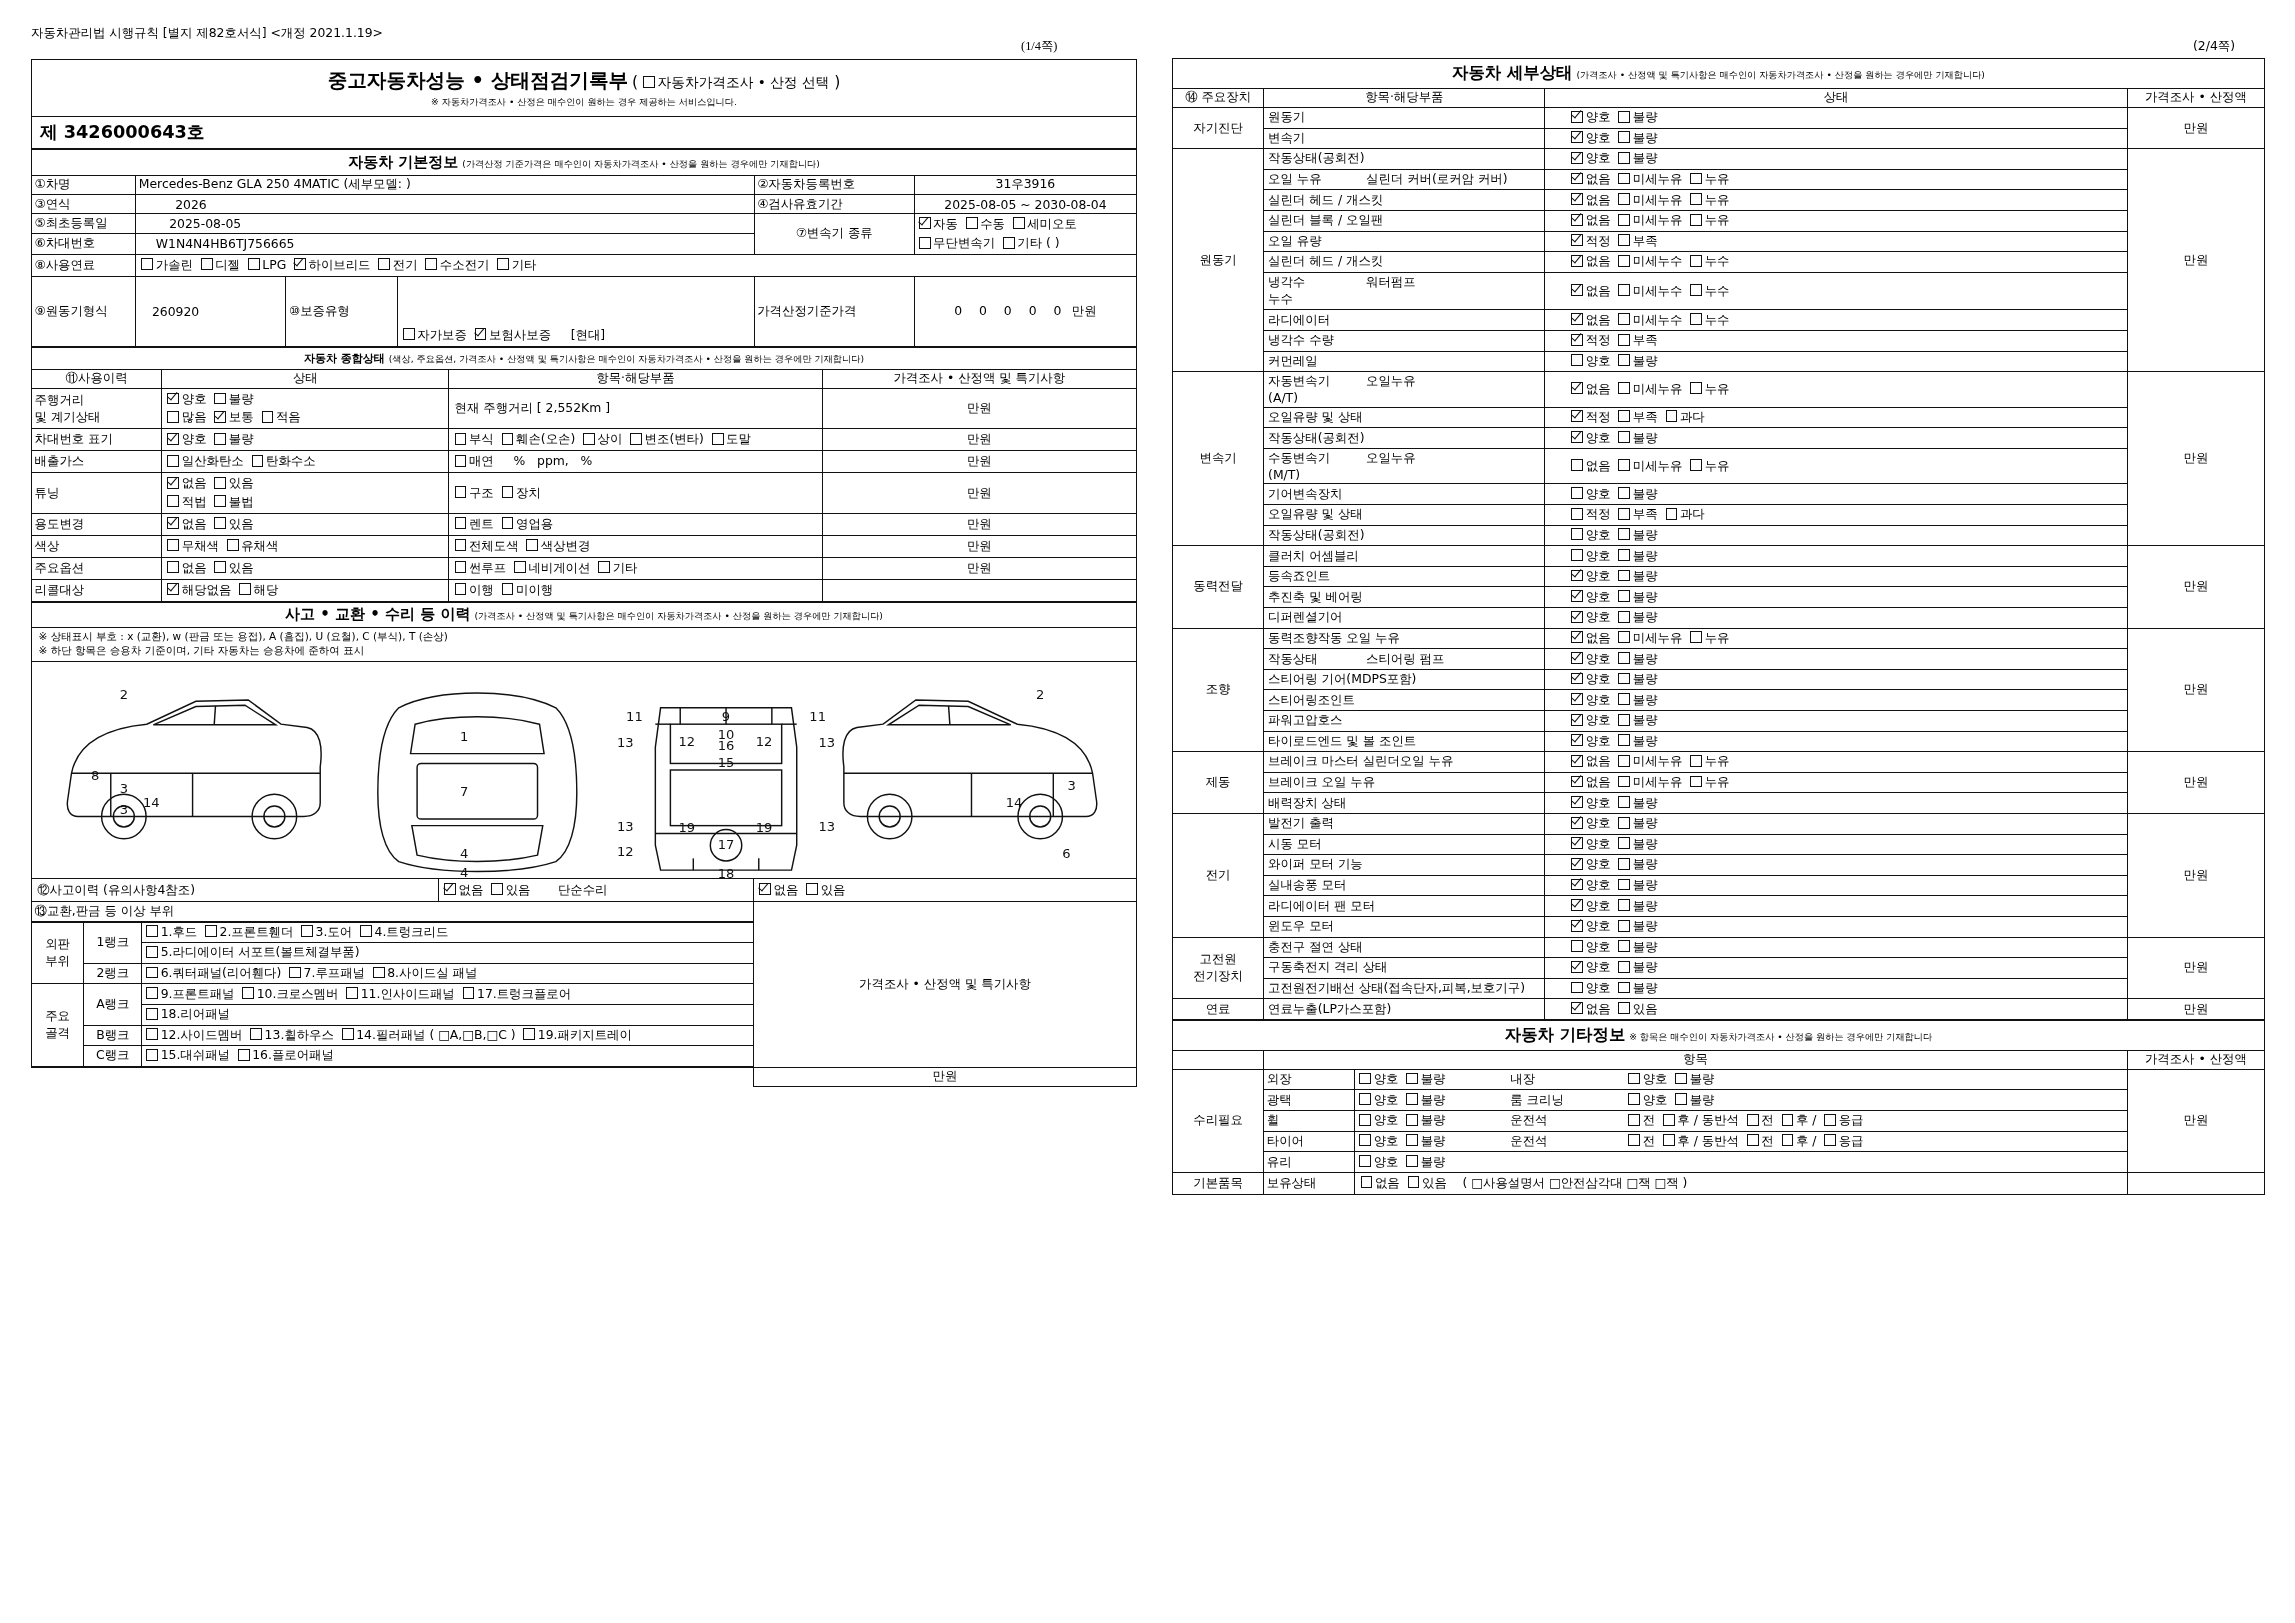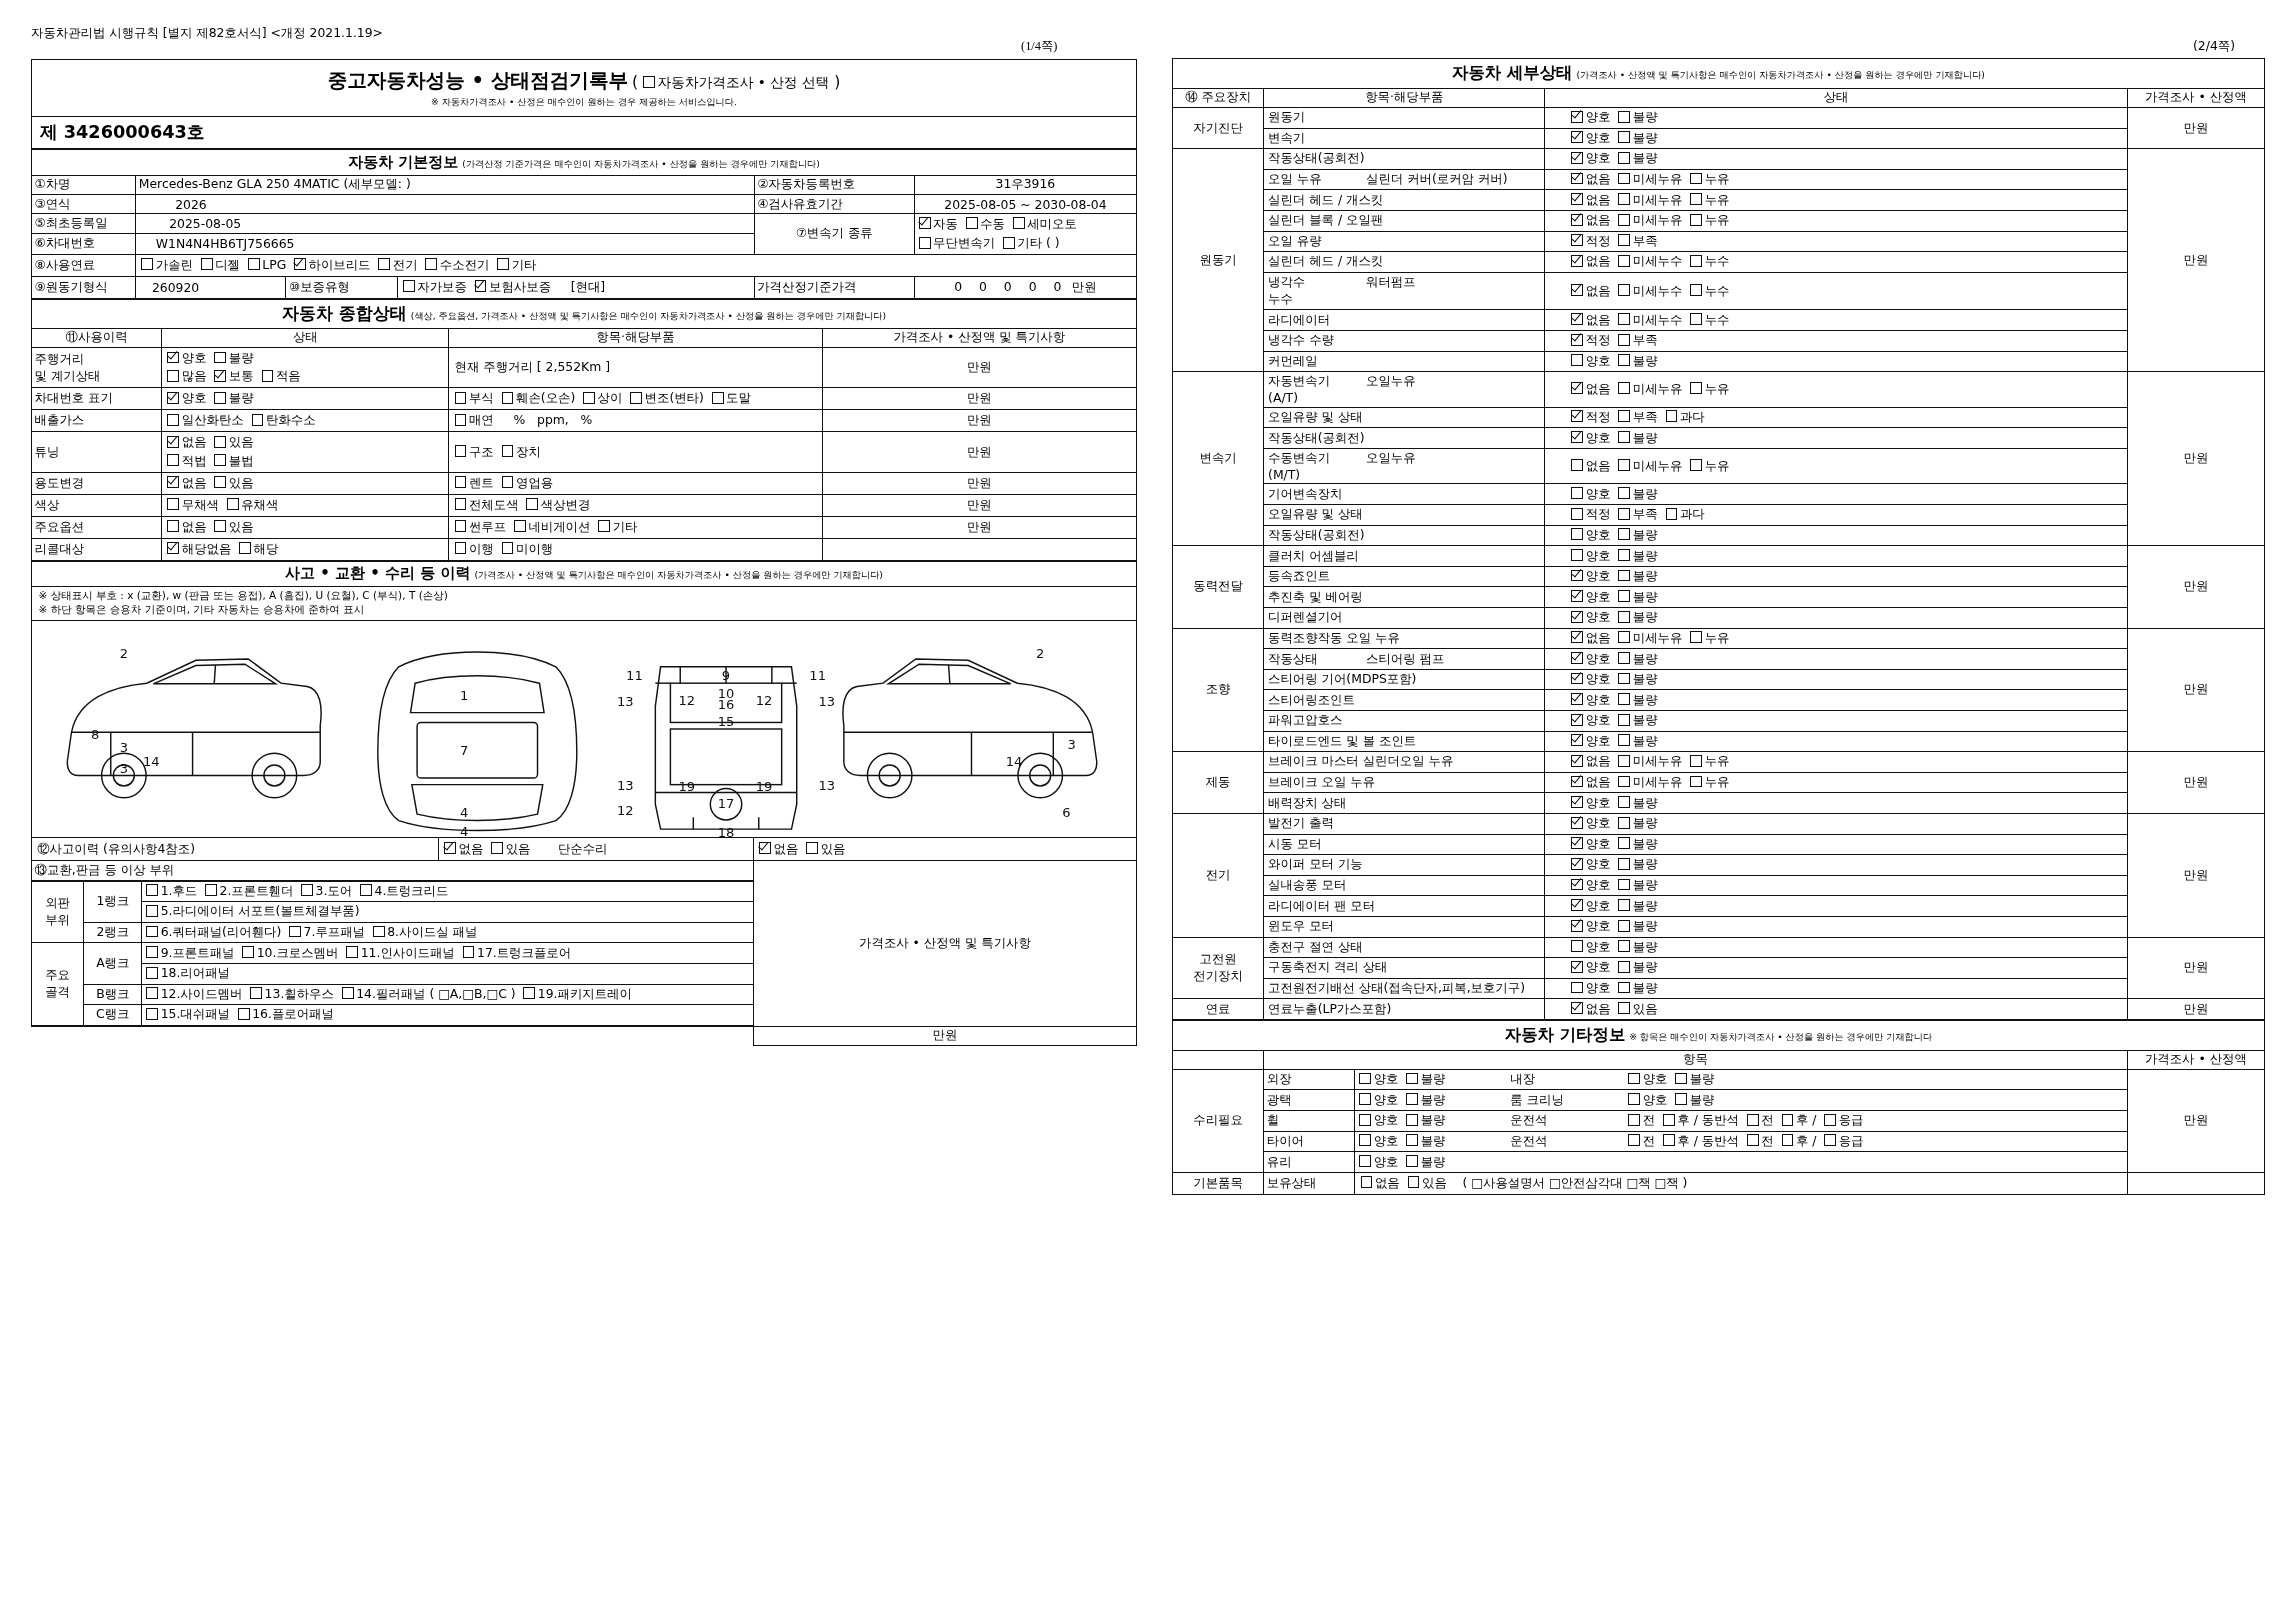--- a/index.html
+++ b/index.html
@@ -84,36 +84,36 @@
         <td>⑧사용연료</td>
         <td colspan="5" class="nopad">
               <div style="padding:2px 5.2px;" id="fuel-row"><span class="ck"><span class="cb"></span><span>가솔린</span></span><span class="ck"><span class="cb"></span><span>디젤</span></span><span class="ck"><span class="cb"></span><span>LPG</span></span><span class="ck"><span class="cb on"></span><span>하이브리드</span></span><span class="ck"><span class="cb"></span><span>전기</span></span><span class="ck"><span class="cb"></span><span>수소전기</span></span><span class="ck"><span class="cb"></span><span>기타</span></span></div>
             </td>
       </tr>
       <tr>
         <td>⑨원동기형식</td>
         <td style="width:131px;padding-left:15.7px;">260920</td>
         <td style="width:105px;">⑩보증유형</td>
         <td class="nopad">
-              <div style="padding:2px 5.2px;" id="warranty-row"><span class="ck"><span class="cb"></span><span>자가보증</span></span><span class="ck"><span class="cb on"></span><span>보험사보증</span></span><span style="margin-left:11.8px">[현대]</span></div>
+              <div style="padding:2px 5.2px;margin-top:48px;" id="warranty-row"><span class="ck"><span class="cb"></span><span>자가보증</span></span><span class="ck"><span class="cb on"></span><span>보험사보증</span></span><span style="margin-left:11.8px">[현대]</span></div>
             </td>
         <td>가격산정기준가격</td>
         <td class="c">
           <span style="letter-spacing:6.5px;">0 0 0 0 0</span>
           <span>만원</span>
         </td>
       </tr>
     </tbody>
       </table>
 
     <table style="border-top:none;">
       <tbody>
           <tr>
         <td colspan="4" class="c" style="padding:2.6px 0;">
-          <span class="b" style="font-size:17px;">자동차 종합상태</span>
+          <span class="b" style="font-size:11px;">자동차 종합상태</span>
           <span class="xs">(색상, 주요옵션, 가격조사 • 산정액 및 특기사항은 매수인이 자동차가격조사 • 산정을 원하는 경우에만 기재합니다)</span>
         </td>
       </tr>
       <tr class="c">
         <td style="width:124px;">⑪사용이력</td>
         <td style="width:281px;">상태</td>
         <td style="width:367px;">항목·해당부품</td>
         <td>가격조사 • 산정액 및 특기사항</td>
       </tr>
       </tbody>

